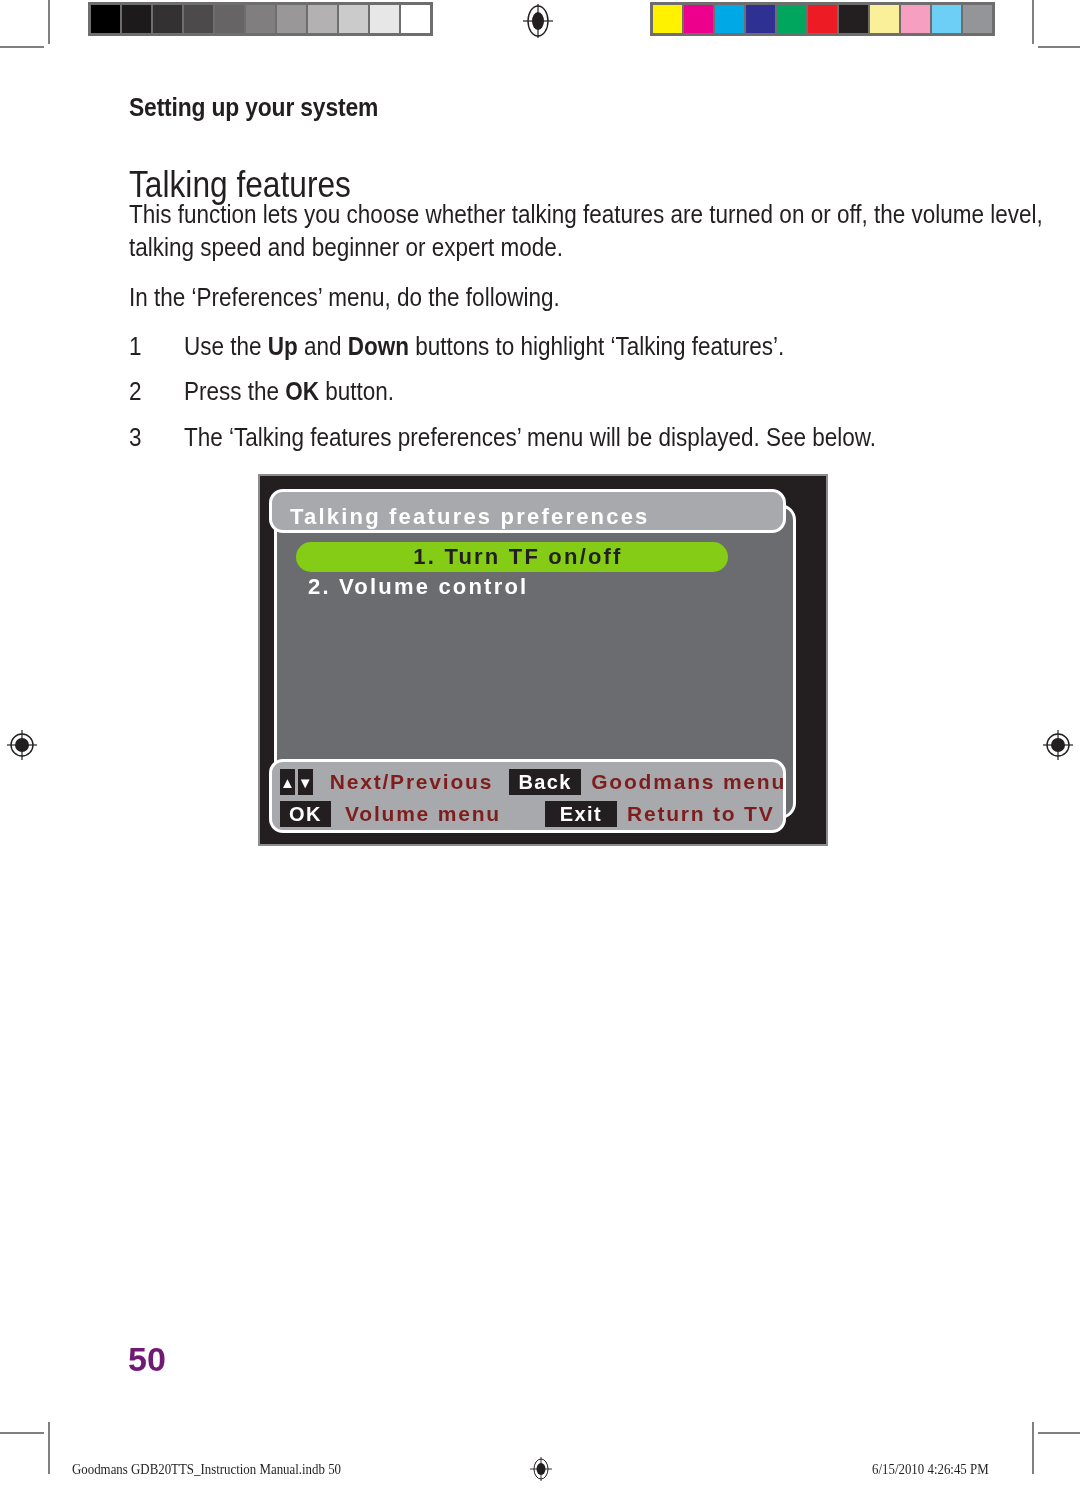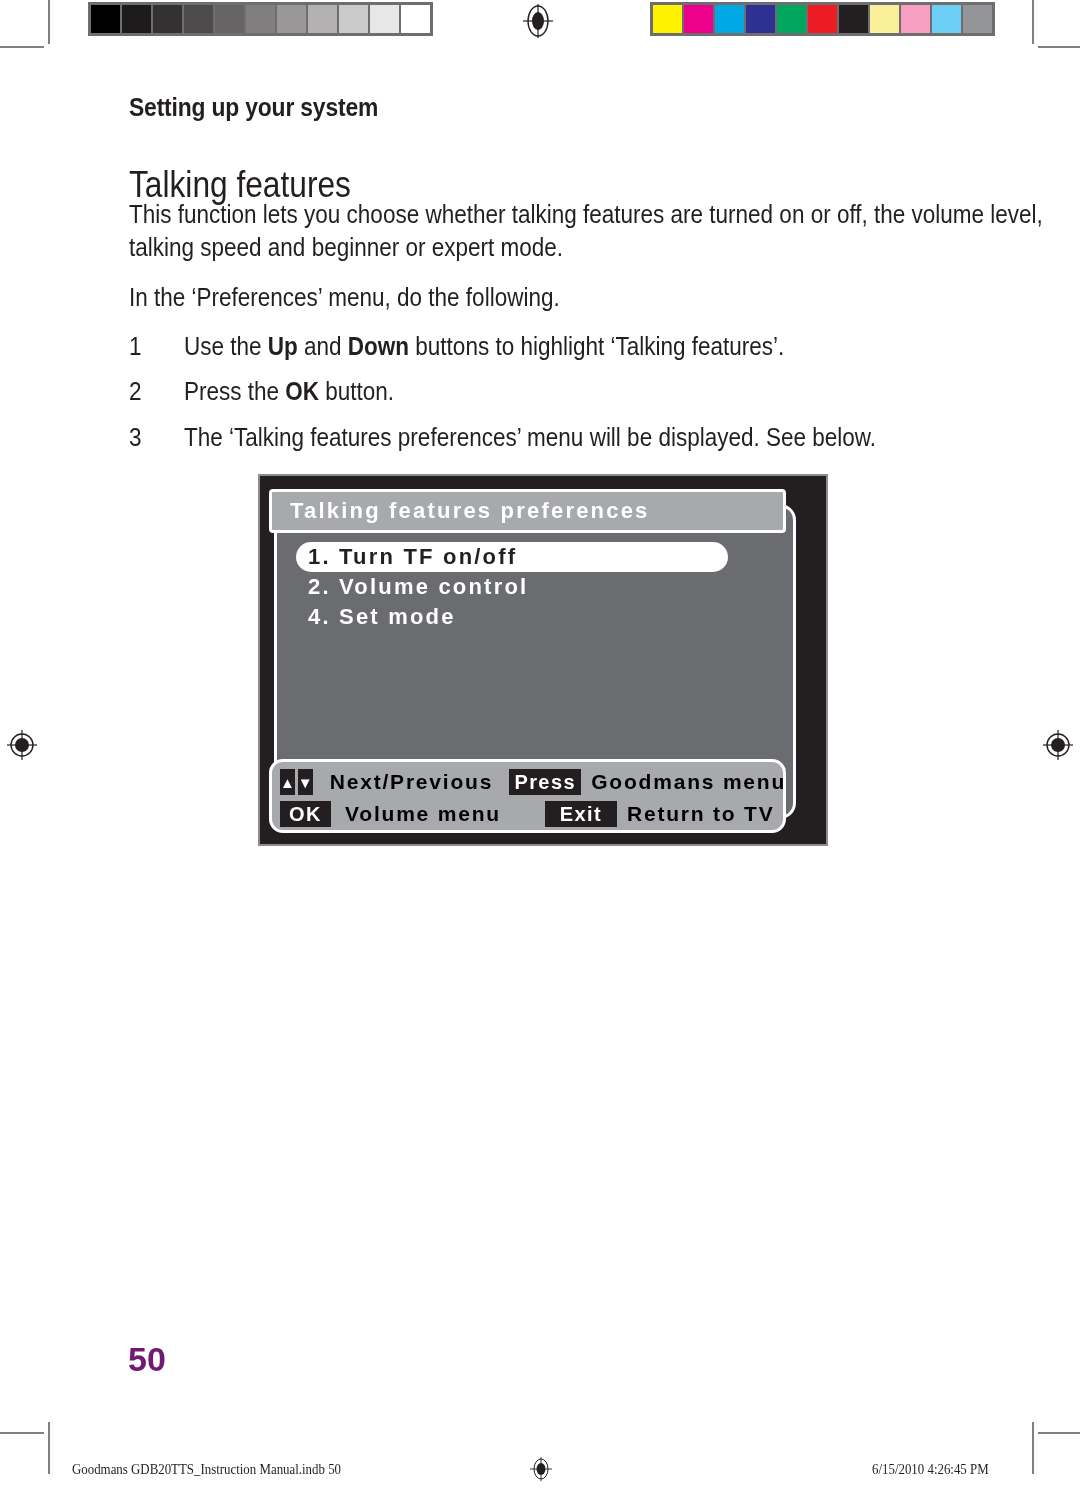--- a/index.html
+++ b/index.html
@@ -149,24 +149,24 @@
 
   
   .osd-title {
     position: absolute;
     left: 9px;
     top: 13px;
     width: 517px;
     height: 44px;
     background: #a7a9ac;
     border: 3px solid #ffffff;
-    border-radius: 4px;
+    border-radius: 14px;
     box-sizing: border-box;
     display: flex;
-    align-items: center;
+    align-items: flex-end;
     padding-left: 18px;
     z-index: 3;
   }
   .osd-title-text {
     color: #ffffff;
     font-size: 22px;
     font-weight: bold;
     letter-spacing: 2.2px;
     white-space: nowrap;
   }
@@ -187,24 +187,25 @@
     color: #ffffff;
     font-size: 22px;
     font-weight: bold;
     letter-spacing: 2.2px;
     white-space: nowrap;
     padding-left: 12px;
     box-sizing: border-box;
     margin-bottom: 0px;
   }
   .osd-item.selected {
-    background: #ffffff;
+    background: #84cc16;
     color: #231f20;
     border-radius: 15px;
     width: 432px;
+    justify-content: center;
   }
 
   
   .osd-foot {
     position: absolute;
     left: 9px;
     bottom: 11px;
     width: 517px;
     height: 74px;
     background: #a7a9ac;
@@ -234,21 +235,21 @@
   }
   .key.arrow {
     width: 24px;
     padding: 0;
     font-size: 15px;
     letter-spacing: 0;
     margin-right: 3px;
   }
   .key.wide { min-width: 72px; }
   .foot-label {
-    color: #000000;
+    color: #7f1d1d;
     font-size: 21px;
     font-weight: bold;
     letter-spacing: 1.8px;
     white-space: nowrap;
     margin-left: 10px;
   }
 
   
   .folio {
     position: absolute;
@@ -395,31 +396,28 @@
         <span class="osd-title-text">Talking features preferences</span>
       </div>
 
       <div class="osd-list">
         <div class="osd-item selected">
           <span>1. Turn TF on/off</span>
         </div>
         <div class="osd-item">
           <span>2. Volume control</span>
         </div>
-        <div class="osd-item">
-          <span>4. Set mode</span>
-        </div>
       </div>
 
       <div class="osd-foot">
         <div class="foot-row">
           <span class="key arrow">▲</span>
           <span class="key arrow">▼</span>
           <span class="foot-label" style="margin-left:14px;">Next/Previous</span>
-          <span class="key wide" style="margin-left:16px;">Press</span>
+          <span class="key wide" style="margin-left:16px;">Back</span>
           <span class="foot-label">Goodmans menu</span>
         </div>
         <div class="foot-row">
           <span class="key" style="width:51px;">OK</span>
           <span class="foot-label" style="margin-left:14px;">Volume menu</span>
           <span class="key wide" style="margin-left:44px;">Exit</span>
           <span class="foot-label">Return to TV</span>
         </div>
       </div>
 

